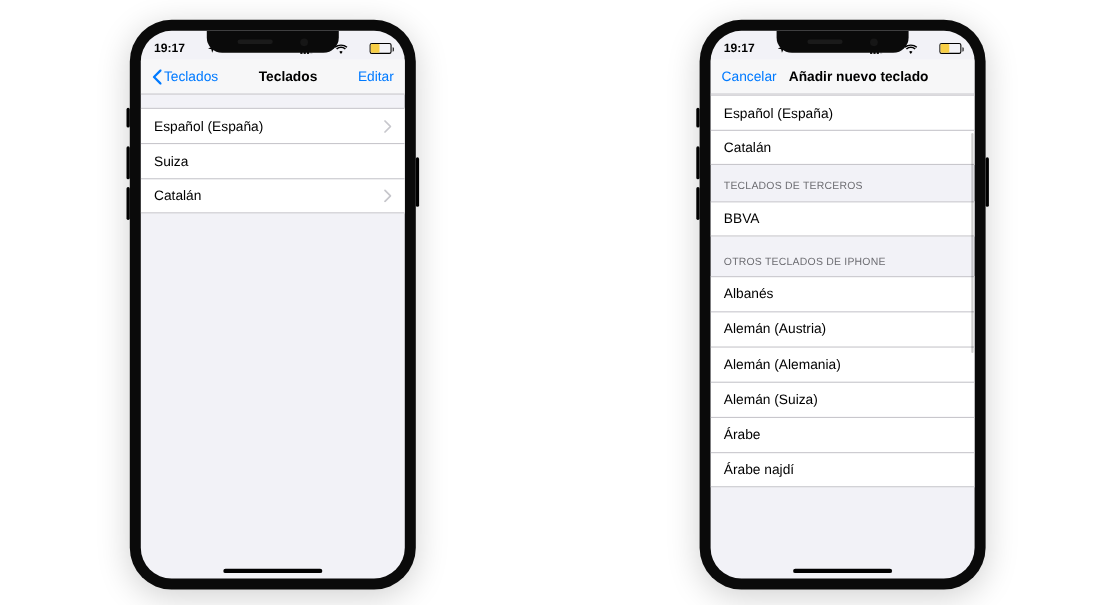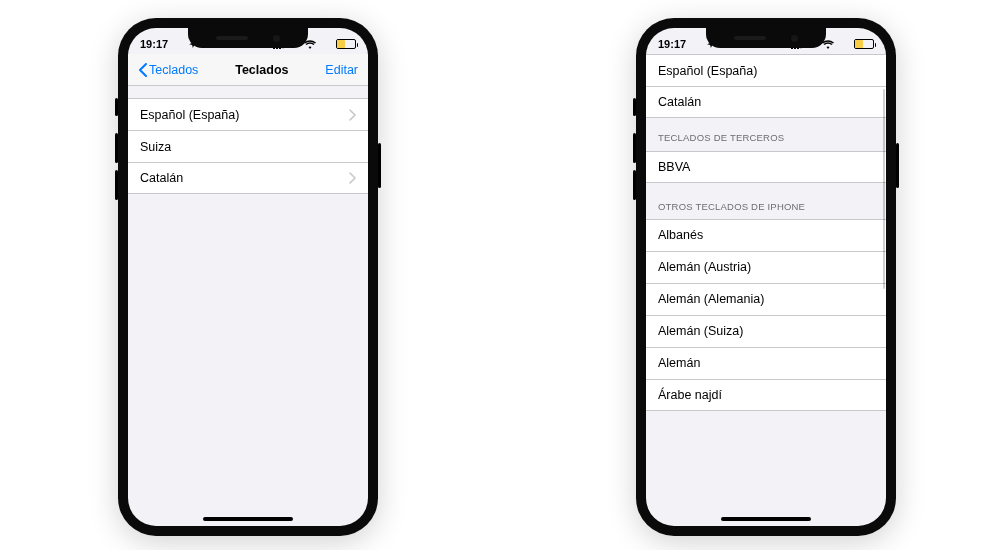--- a/index.html
+++ b/index.html
@@ -190,20 +190,25 @@
           </span>
         <svg class="wifi-svg" viewBox="0 0 24 18" fill="#000">
             <path d="M12 18l3-4a5 5 0 00-6 0zM5 10a12 12 0 0114 0l2-2a15 15 0 00-18 0zM0 5a20 20 0 0124 0l-2 2a17 17 0 00-20 0z"></path>
           </svg>
         <span class="batt">
             <i></i>
           </span>
       </div>
     </div>
 
+    <div class="nav-bar">
+      <div class="nav-back" style="min-width:55px">Cancelar</div>
+      <div class="nav-title">Añadir nuevo teclado</div>
+      <div style="width:10px"></div>
+    </div>
 
     <div style="position:relative">
       <div class="scroll-hint"></div>
 
       <div class="row">
           <span>Español (España)</span>
         </div>
       <div class="row group-bottom">
           <span>Catalán</span>
         </div>
@@ -221,21 +226,21 @@
       <div class="row">
           <span>Alemán (Austria)</span>
         </div>
       <div class="row">
           <span>Alemán (Alemania)</span>
         </div>
       <div class="row">
           <span>Alemán (Suiza)</span>
         </div>
       <div class="row">
-          <span>Alemán</span>
+          <span>Árabe</span>
         </div>
       <div class="row">
           <span>Árabe najdí</span>
         </div>
 
     </div>
 
     <div class="home-ind"></div>
   </div>
 </div>

